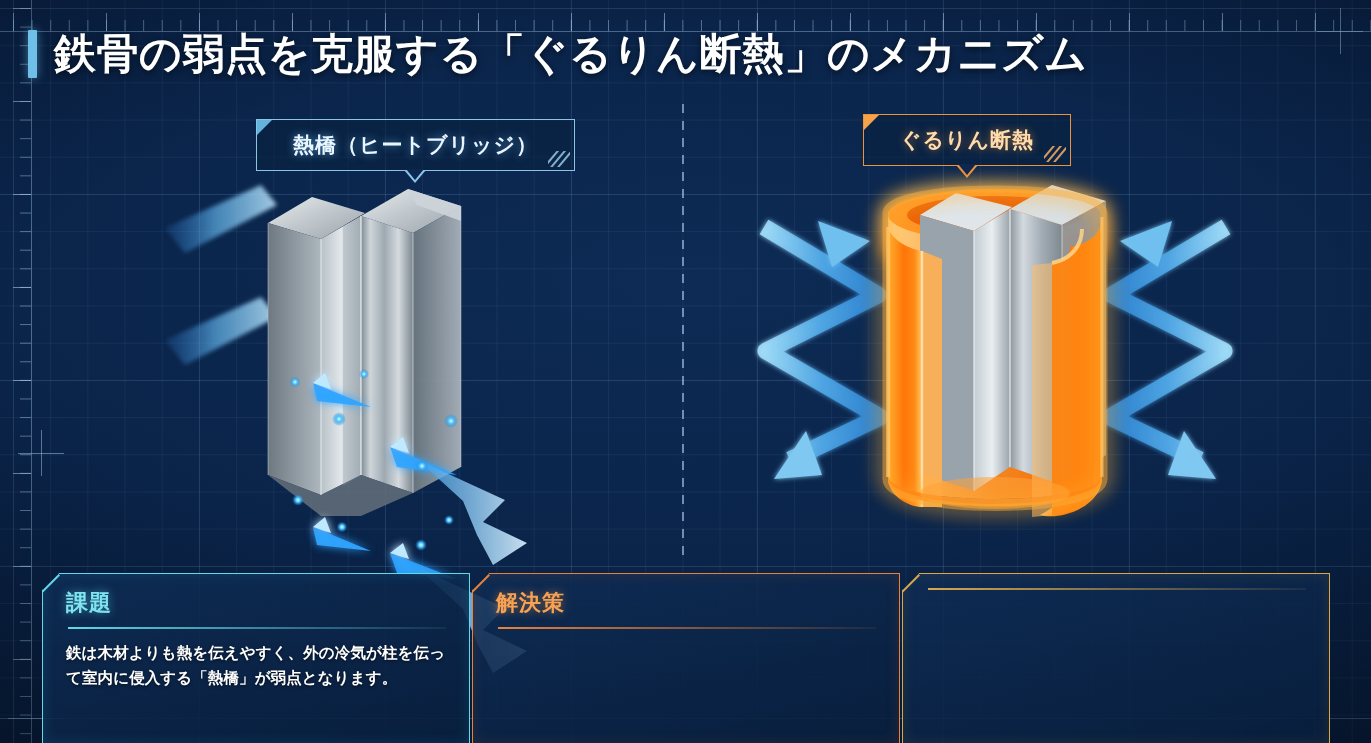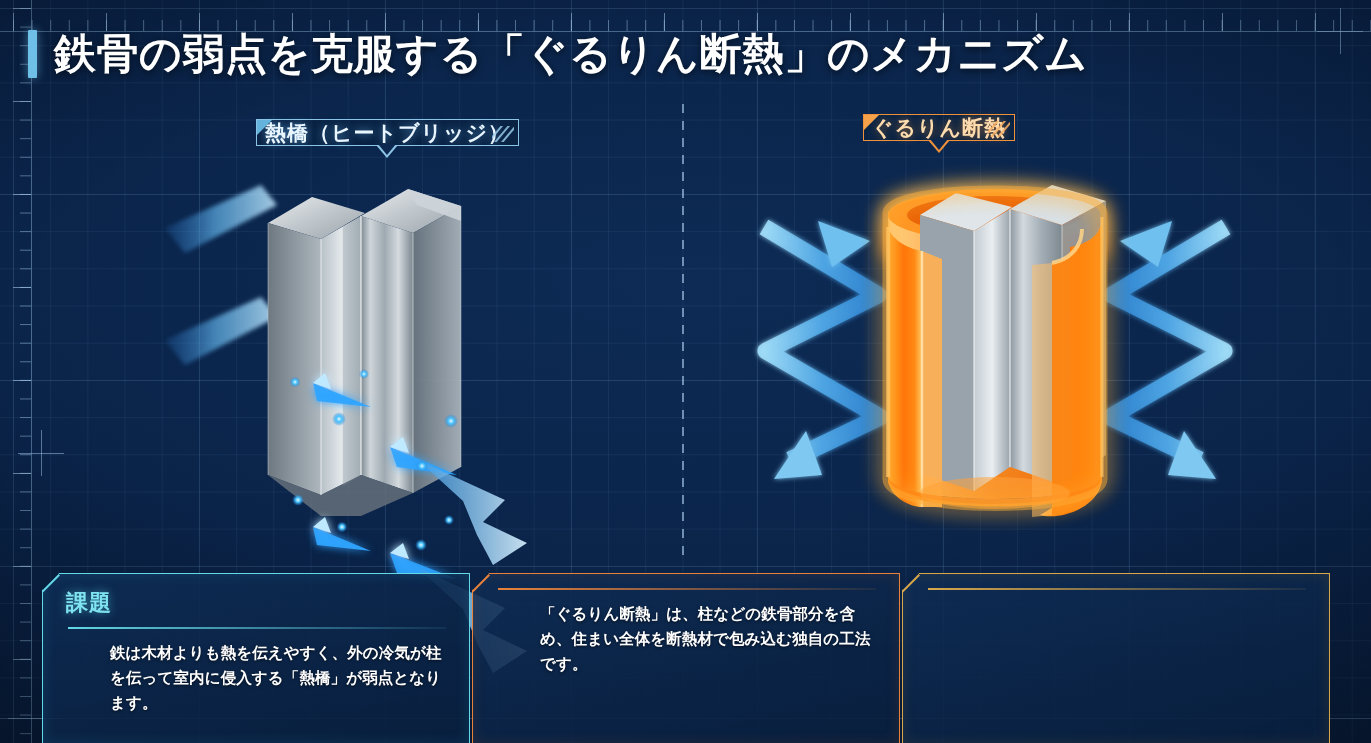--- a/index.html
+++ b/index.html
@@ -103,22 +103,22 @@
 
   
   .divider{
     position:absolute; left:682px; top:104px; width:2px; height:452px;
     background:repeating-linear-gradient(to bottom,
        rgba(175,210,240,.60) 0 9px, rgba(175,210,240,0) 9px 17px);
   }
 
   
   .tag{
-    position:absolute; height:27px; display:flex; align-items:center;
-    padding:0 8px; z-index:8;
+    position:absolute; height:52px; display:flex; align-items:center;
+    padding:0 36px; z-index:8;
     background:rgba(10,32,62,.55);
   }
   .tag .tag-text{ font-size:21px; font-weight:bold; letter-spacing:1px; white-space:nowrap; }
   .tag .corner-tri{
     position:absolute; left:0; top:0; width:0; height:0;
     border-top:15px solid; border-right:15px solid transparent;
   }
   .tag .hatch{
     position:absolute; right:4px; bottom:3px; width:22px; height:16px;
     overflow:hidden;
@@ -178,21 +178,21 @@
   .card .bevel i{
     position:absolute; left:-4px; top:11px; width:26px; height:1.8px;
     transform:rotate(-45deg);
   }
   .card h3{
     font-size:22px; font-weight:bold; letter-spacing:1px; margin-bottom:9px;
   }
   .card .rule{ height:1.6px; margin:0 2px 11px 2px; }
   .card p{
     font-size:15.5px; line-height:1.62; color:#ffffff; font-weight:bold;
-    letter-spacing:.1px; text-shadow:0 1px 3px rgba(0,0,0,.65);margin-left:44px;
+    letter-spacing:.1px; text-shadow:0 1px 3px rgba(0,0,0,.65);
   }
 
   
   #card-0 .frame{ border-color:#63d8e6; box-shadow:0 0 13px rgba(80,215,235,.42), inset 0 0 14px rgba(50,170,205,.17); }
   #card-0 .bevel i{ background:#63d8e6; }
   #card-0 h3{ color:#7fe4ef; text-shadow:0 0 10px rgba(90,220,240,.55); }
   #card-0 .rule{ background:linear-gradient(to right, #63d8e6, rgba(99,216,230,.08)); }
 
   #card-1 .frame{ border-color:#e8823a; box-shadow:0 0 13px rgba(235,130,55,.40), inset 0 0 14px rgba(190,95,30,.16); }
   #card-1 .bevel i{ background:#e8823a; }
@@ -497,22 +497,22 @@
       <h3>課題</h3>
       <div class="rule"></div>
       <p>鉄は木材よりも熱を伝えやすく、外の冷気が柱を伝って室内に侵入する「熱橋」が弱点となります。</p>
     </div>
 
     <div class="card" id="card-1">
       <span class="frame"></span>
       <span class="bevel">
           <i></i>
         </span>
+      <h3>解決策</h3>
       <div class="rule"></div>
-      <p>「ぐるりん断熱」は、柱などの鉄骨部分を含め、住まい全体を断熱材で包み込む独自の工法です。</p>
     </div>
 
     <div class="card" id="card-2">
       <span class="frame"></span>
       <span class="bevel">
           <i></i>
         </span>
       <div class="rule"></div>
     </div>
 

